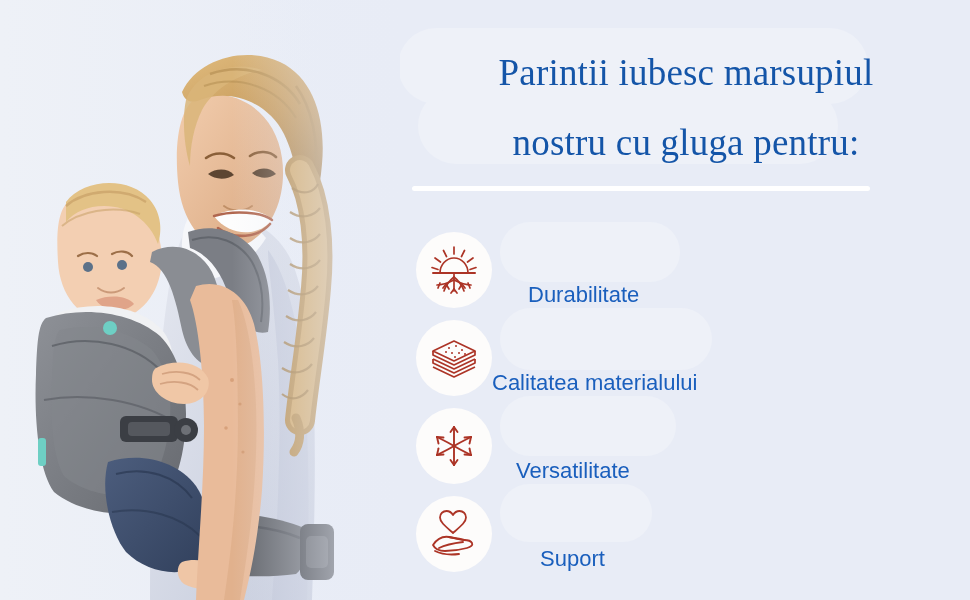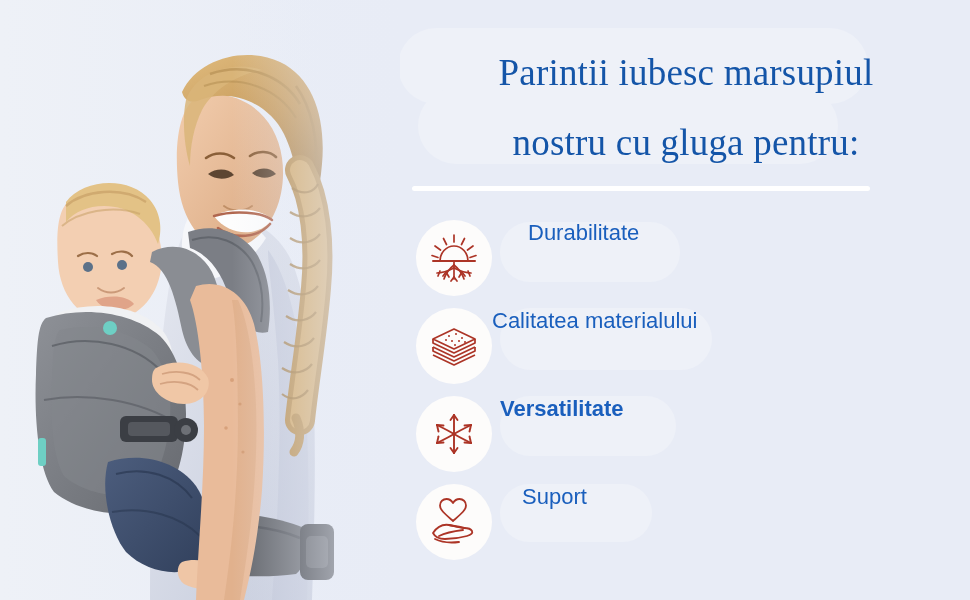--- a/index.html
+++ b/index.html
@@ -73,43 +73,43 @@
   }
 
   .features {
     position: absolute;
     left: 0; top: 212px;
     width: 570px;
   }
   .feature-row {
     position: relative;
     display: flex;
-    align-items: flex-start;
+    align-items: flex-end;
     height: 88px;
   }
   .icon-circle {
     position: relative;
     margin-left: 16px;
     width: 76px; height: 76px;
     border-radius: 50%;
     background: #fdfcfb;
     flex: 0 0 76px;
     display: flex;
     align-items: center;
     justify-content: center;
   }
   .icon-circle svg { display: block; }
   .feature-label {
     font-size: 22px;
     color: #1a5fbd;
     white-space: nowrap;
   }
   .row-indent-1 .feature-label { margin-left: 36px; }
-  .row-indent-3 .feature-label { margin-left: 8px; font-weight: bold; }
-  .row-indent-4 .feature-label { margin-left: 30px; }
+  .row-indent-3 .feature-label { margin-left: 24px; }
+  .row-indent-4 .feature-label { margin-left: 48px; }
 </style>
 </head>
 <body>
 
 <div class="banner">
 
   <div class="blob blob-head-1"></div>
   <div class="blob blob-head-2"></div>
   <div class="blob blob-row-1"></div>
   <div class="blob blob-row-2"></div>

